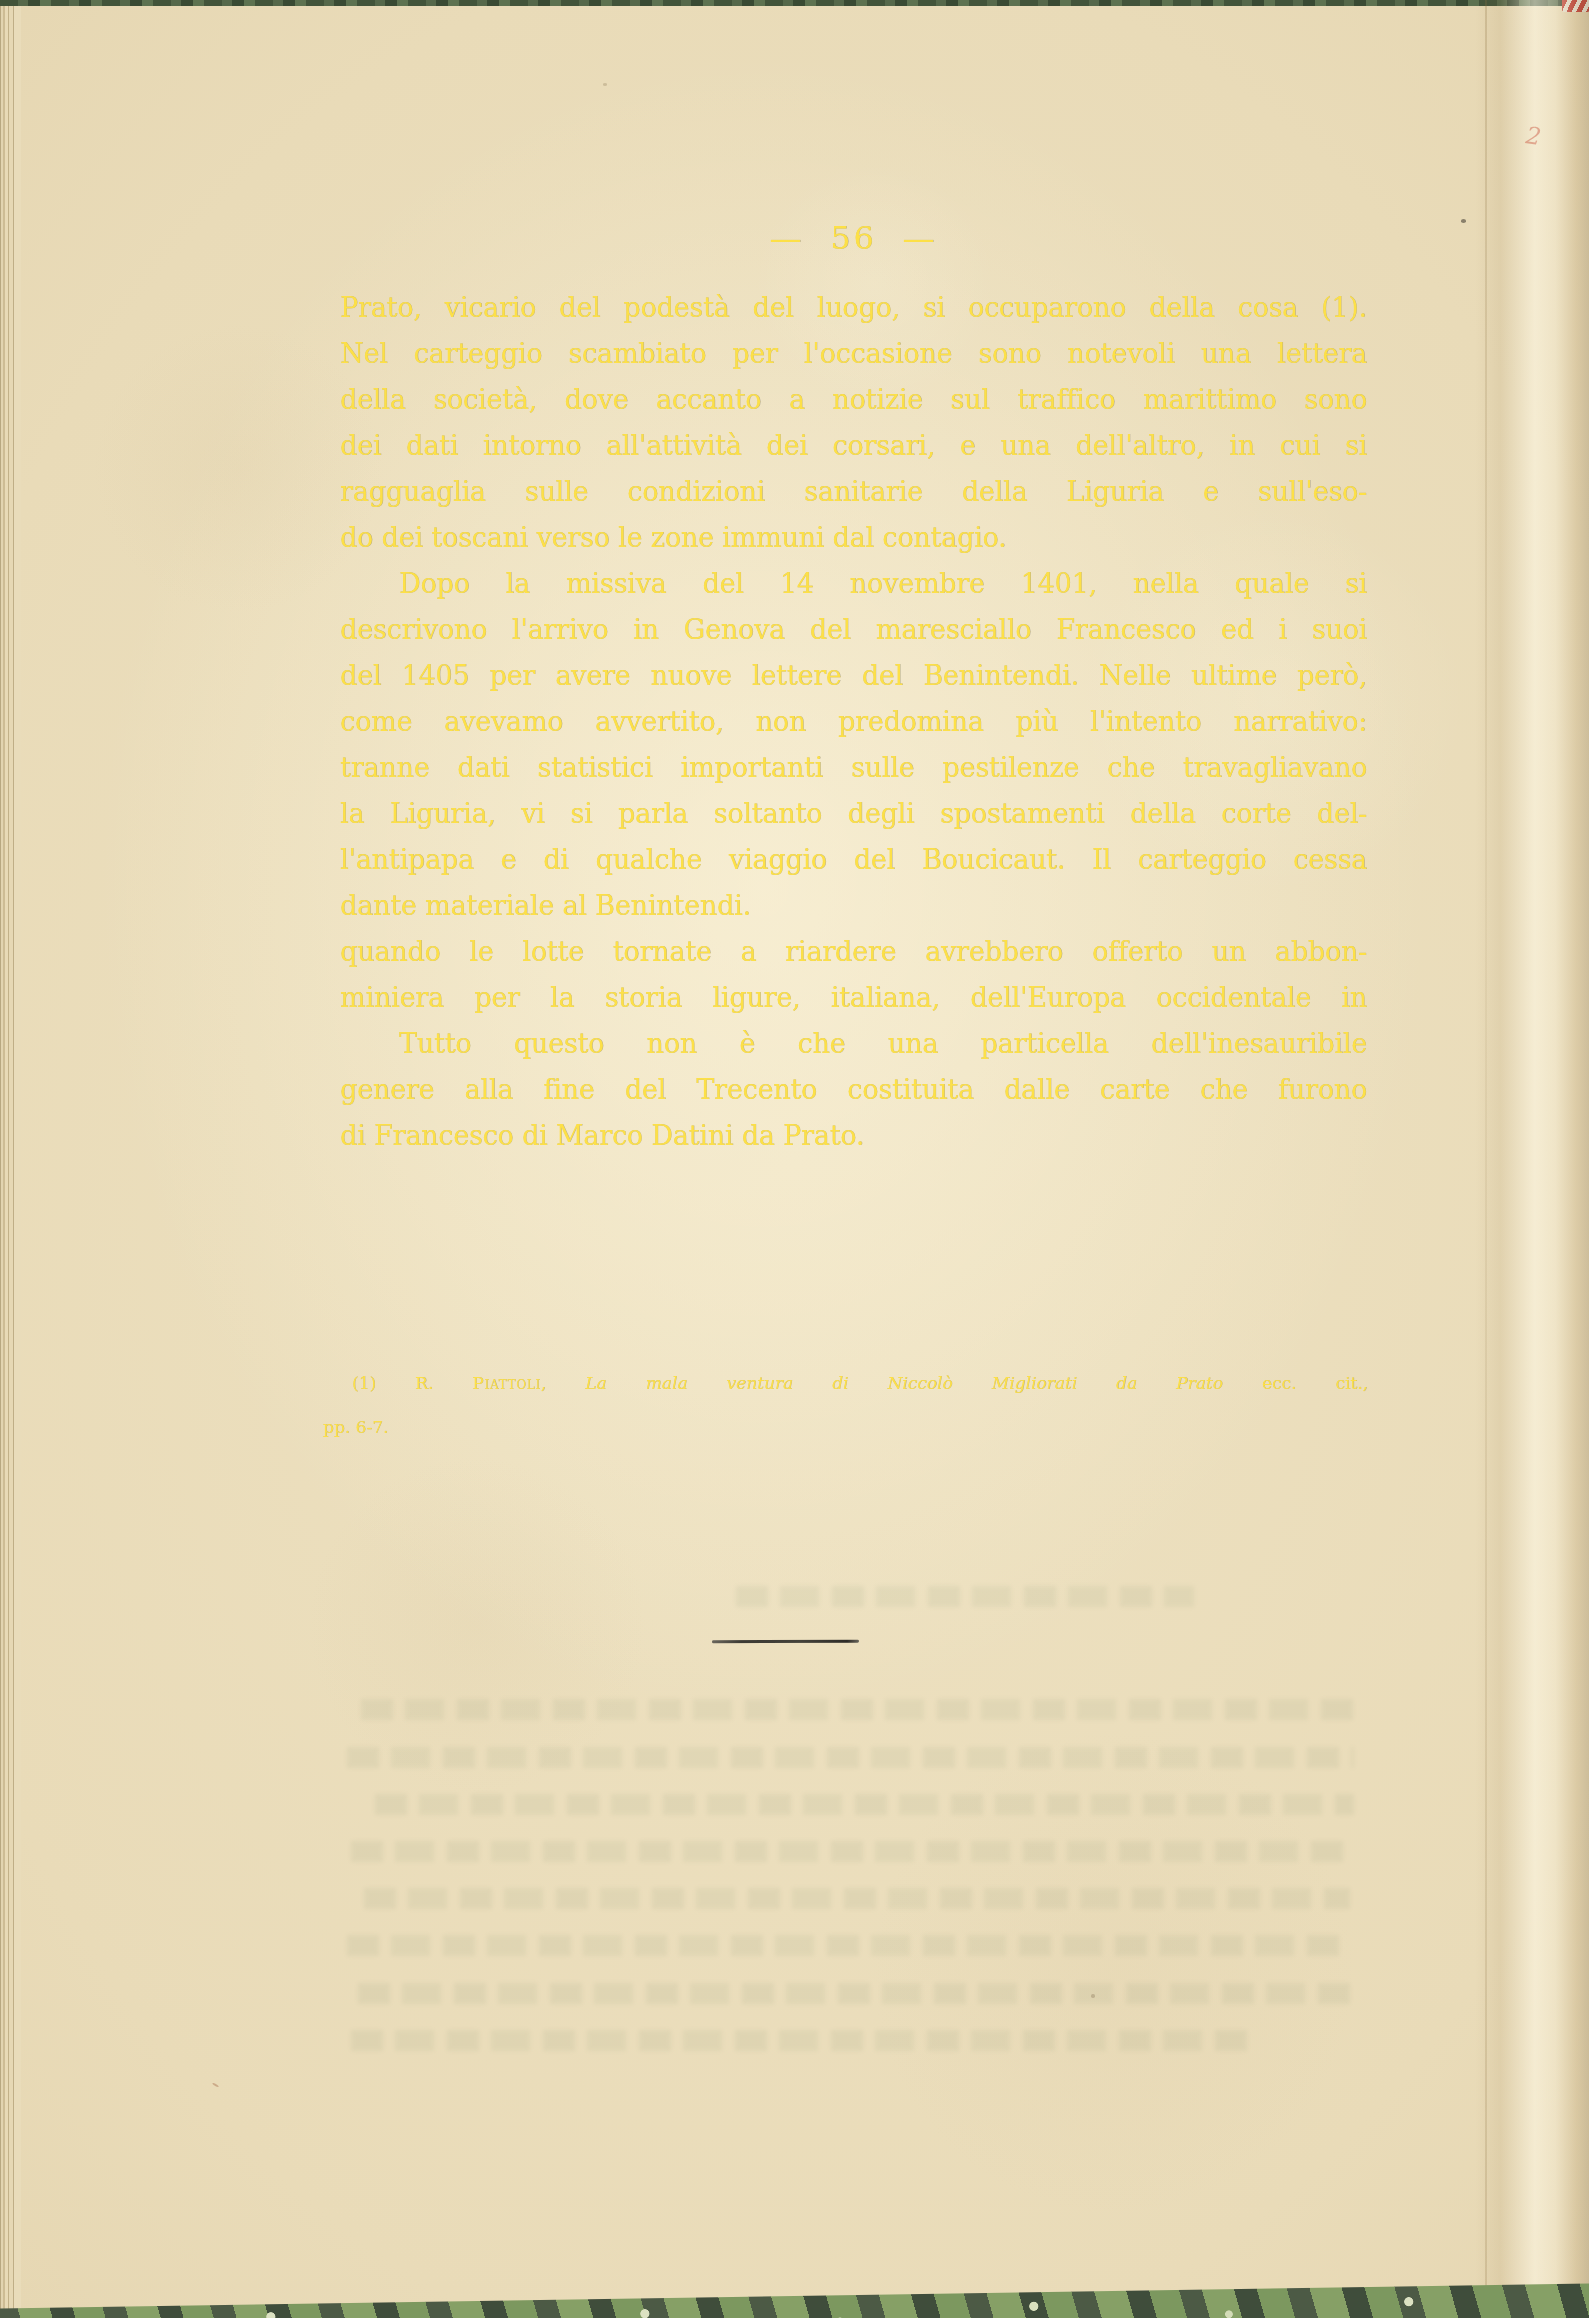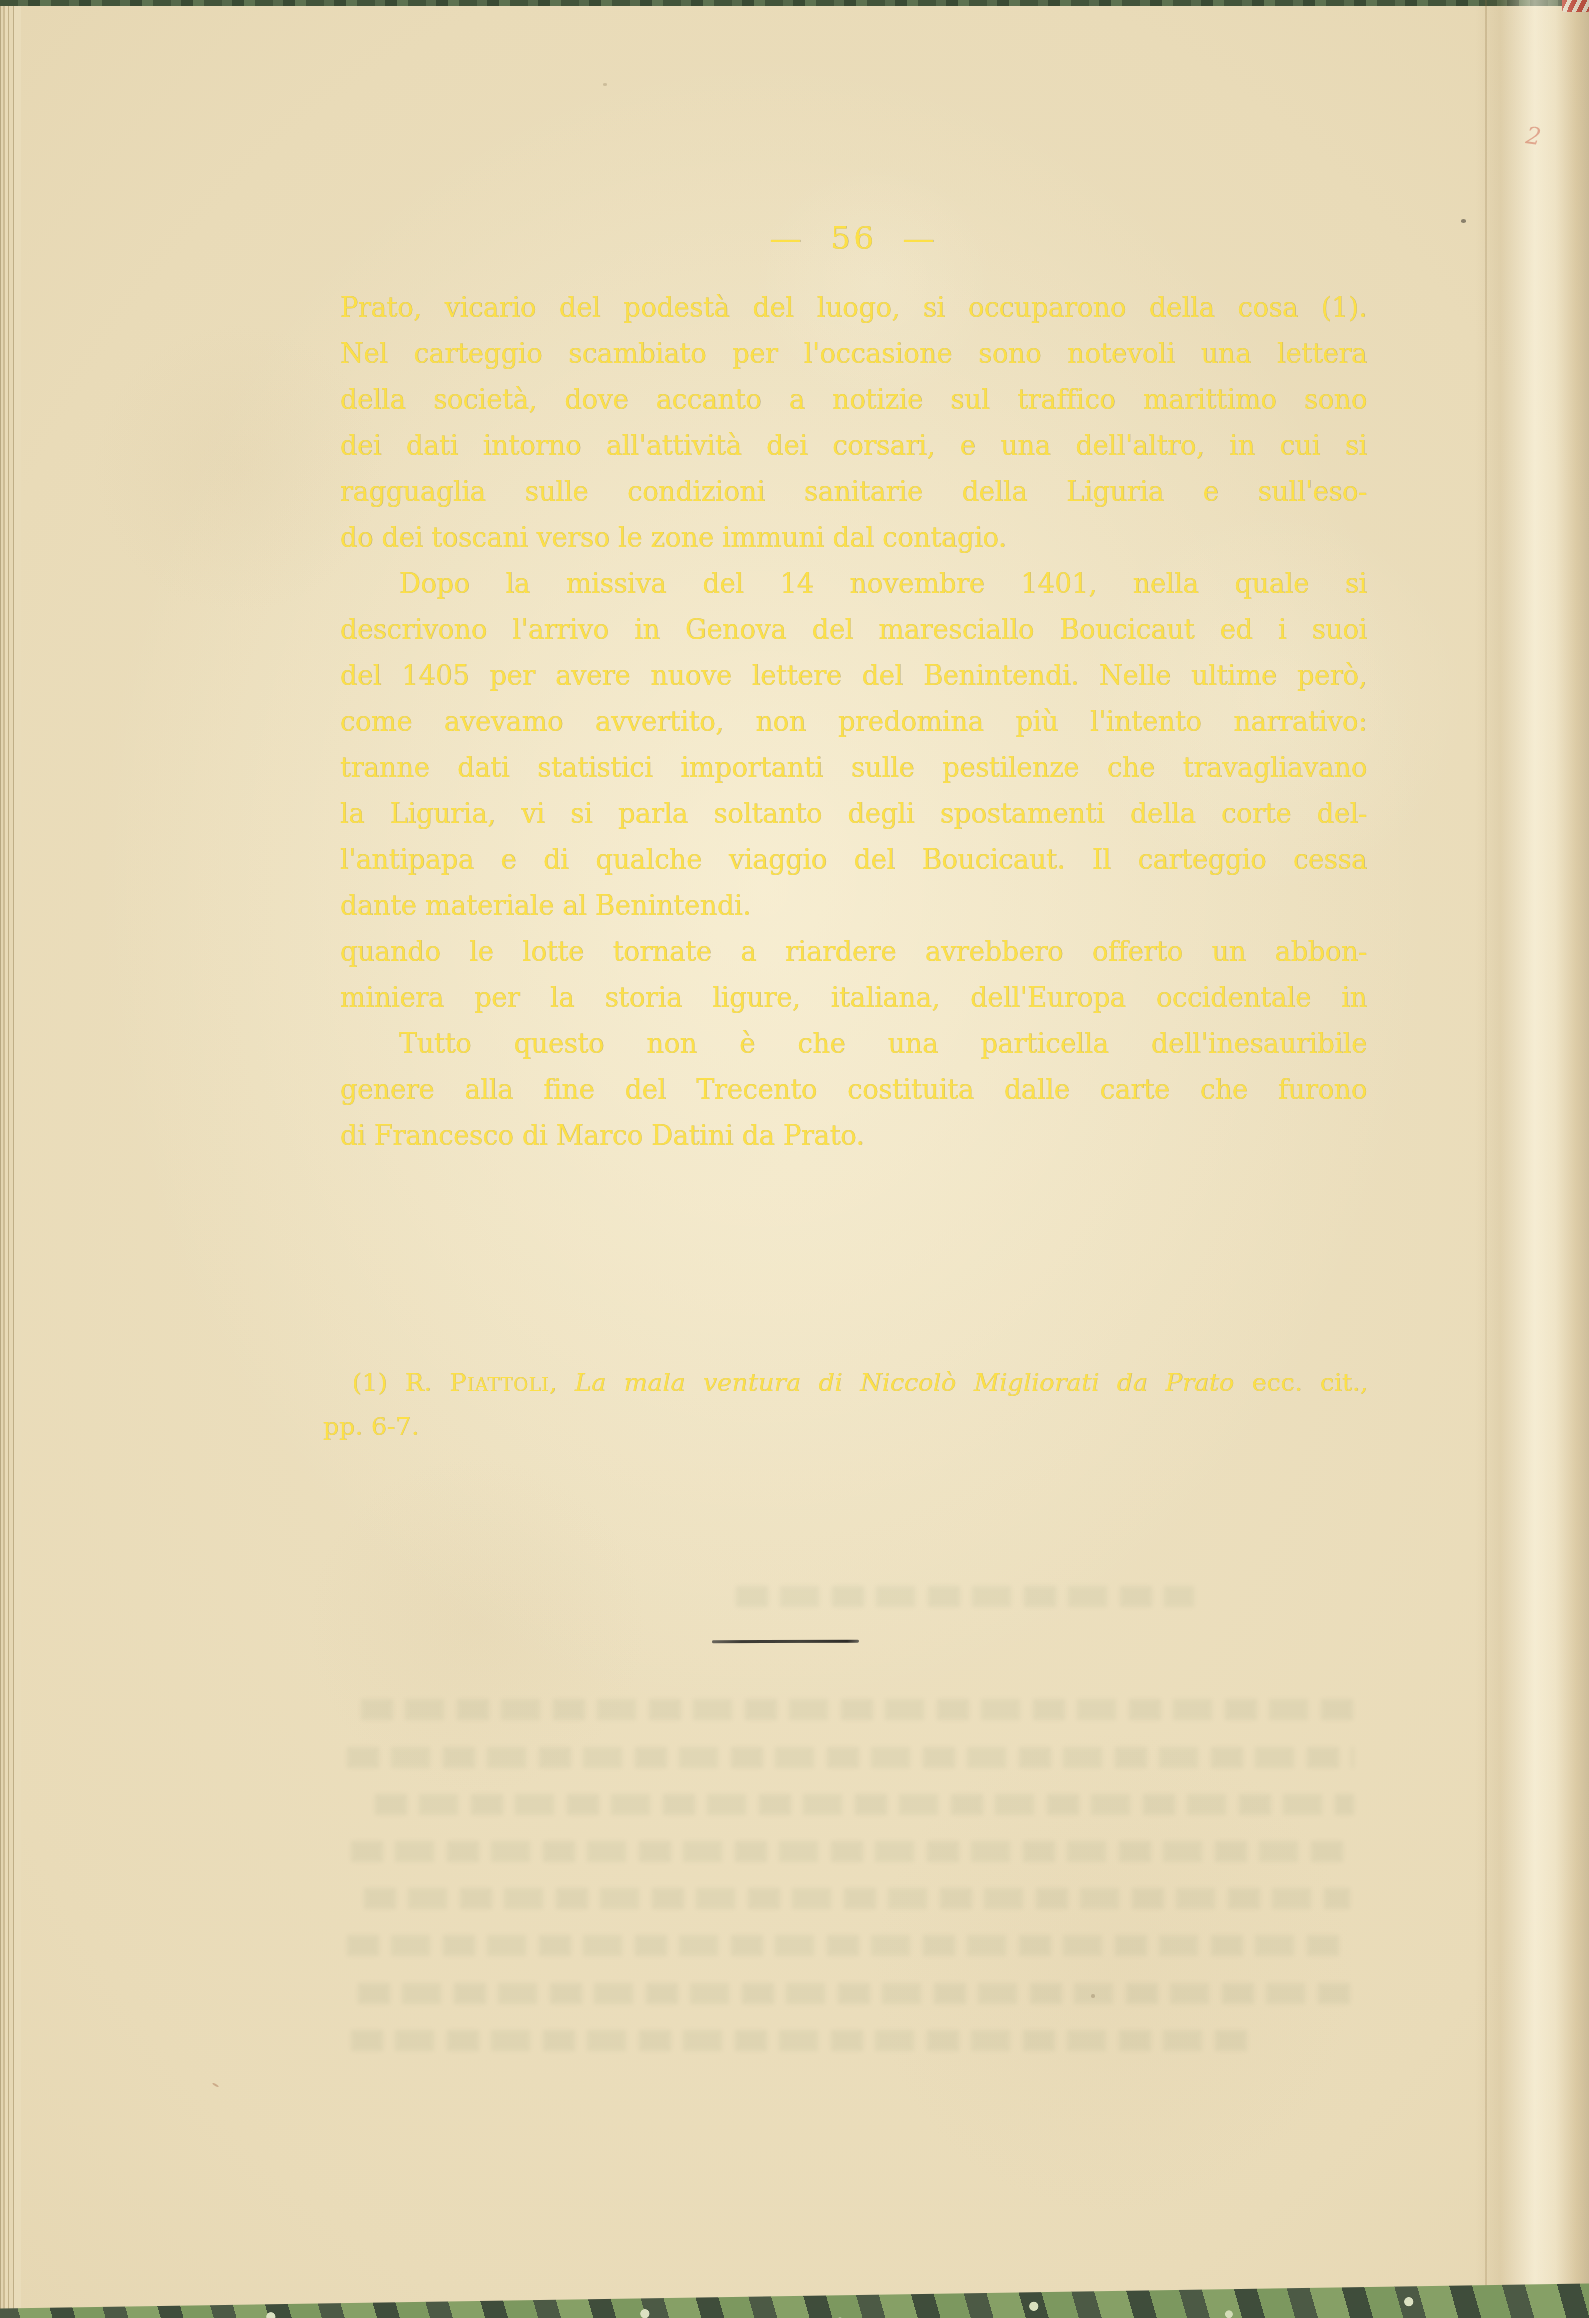--- a/index.html
+++ b/index.html
@@ -56,21 +56,21 @@
   
   .ink{color:#fde047;text-shadow:0.3px 0.3px 0.6px rgba(55,55,55,0.35);}
   #page-number{position:absolute;left:340px;top:219px;width:1027px;
     text-align:center;font-size:32px;letter-spacing:2.8px;white-space:pre;}
   #text-block{position:absolute;left:340px;top:285px;width:1027px;}
   .text-line{font-size:27px;line-height:46px;height:46px;letter-spacing:-0.2px;
     text-align:justify;text-align-last:justify;overflow:visible;white-space:nowrap0;}
   .text-line.last{text-align:center;text-align-last:left;}
   .text-line.indent{text-indent:59px;}
   #footnote{position:absolute;left:323px;top:1361px;width:1045px;}
-  .fn-line{font-size:25px;line-height:44px;height:44px;text-align:justify;text-align-last:justify;}
+  .fn-line{font-size:17px;line-height:44px;height:44px;text-align:justify;text-align-last:justify;}
   .fn-line.last{text-align:left;text-align-last:left;}
   .fn-line .indent-sp{display:inline-block;width:29px;}
   .smallcaps{font-variant:small-caps;letter-spacing:0.7px;}
   .italic{font-style:italic;}
   #section-divider{position:absolute;left:712px;top:1640px;width:147px;height:2.8px;
     background:linear-gradient(90deg,#6a665c, #3c3a34 20%, #44423a 60%, #2e2c28 92%, #6a665c);
     transform:rotate(-0.25deg);border-radius:1.4px;}
   
   .ghost{position:absolute;height:21px;filter:blur(2.1px);opacity:0.09;
     background:repeating-linear-gradient(90deg,#6e8260 0 32px,transparent 32px 44px,#7a8d68 44px 83px,transparent 83px 96px);}
@@ -95,21 +95,21 @@
       <div>
         <div class="text-line">Prato, vicario del podestà del luogo, si occuparono della cosa (1).</div>
         <div class="text-line">Nel carteggio scambiato per l'occasione sono notevoli una lettera</div>
         <div class="text-line">della società, dove accanto a notizie sul traffico marittimo sono</div>
         <div class="text-line">dei dati intorno all'attività dei corsari, e una dell'altro, in cui si</div>
         <div class="text-line">ragguaglia sulle condizioni sanitarie della Liguria e sull'eso-</div>
         <div class="text-line last">do dei toscani verso le zone immuni dal contagio.</div>
       </div>
       <div>
         <div class="text-line indent">Dopo la missiva del 14 novembre 1401, nella quale si</div>
-        <div class="text-line">descrivono l'arrivo in Genova del maresciallo Boucicaut ed i suoi</div>
+        <div class="text-line">descrivono l'arrivo in Genova del maresciallo Francesco ed i suoi</div>
         <div class="text-line">del 1405 per avere nuove lettere del Benintendi. Nelle ultime però,</div>
         <div class="text-line">come avevamo avvertito, non predomina più l'intento narrativo:</div>
         <div class="text-line">tranne dati statistici importanti sulle pestilenze che travagliavano</div>
         <div class="text-line">la Liguria, vi si parla soltanto degli spostamenti della corte del-</div>
         <div class="text-line">l'antipapa e di qualche viaggio del Boucicaut. Il carteggio cessa</div>
         <div class="text-line last">dante materiale al Benintendi.</div>
         <div class="text-line">quando le lotte tornate a riardere avrebbero offerto un abbon-</div>
       </div>
       <div>
         <div class="text-line">miniera per la storia ligure, italiana, dell'Europa occidentale in</div>

